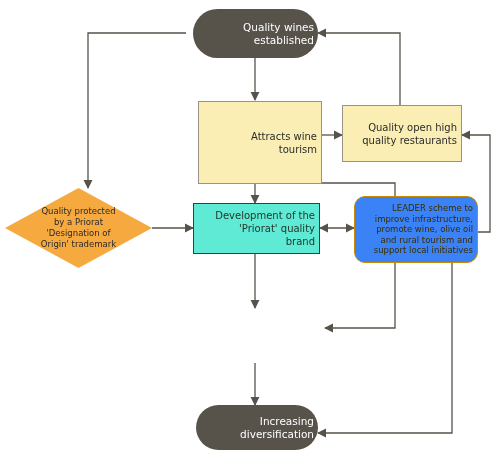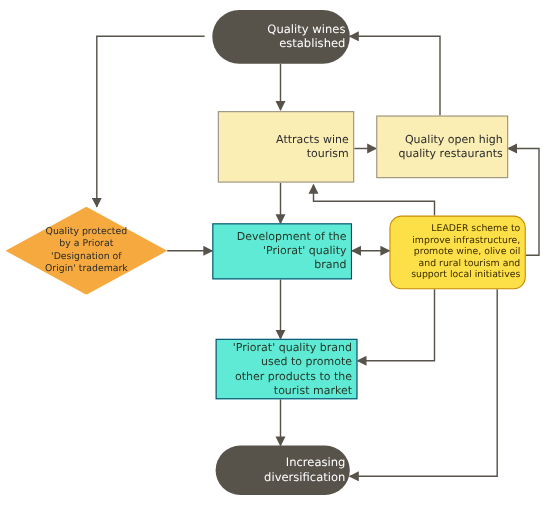--- a/index.html
+++ b/index.html
@@ -12,21 +12,21 @@
   
   .terminal{background:#57534a;border-radius:26px;color:#ffffff;font-size:10.5px;line-height:13px;}
 
   
   .yellow{background:#faeeb4;border:1px solid #9a9284;color:#2b2b2b;font-size:10px;line-height:13px;}
 
   
   .cream{background:#5eead4;border:1px solid #0c4a6e;color:#25382a;font-size:10px;line-height:13px;}
 
   
-  .amber{background:#fde047;border:1px solid #c98a00;border-radius:11px;color:#3a2c00;font-size:8.5px;line-height:10.5px;}
+  .amber{background:#3b82f6;border:1px solid #c98a00;border-radius:11px;color:#3a2c00;font-size:8.5px;line-height:10.5px;}
 
   
   .diamond-wrap{position:absolute;text-decoration:underline;}
   .diamond-wrap svg{position:absolute;left:0;top:0;}
   .diamond-label{position:absolute;left:0;top:0;width:100%;height:100%;display:flex;align-items:center;justify-content:center;text-align:center;color:#2b2b2b;font-size:8.5px;line-height:11px;white-space:pre-line;}
 </style>
 </head>
 <body>
 
 <div id="diagram">
@@ -68,21 +68,21 @@
 
       <path d="M 255 363 L 255 405" marker-end="url(#ah)"></path>
     </g>
   </svg>
 
   <div class="node terminal" style="left:193px;top:9px;width:125px;height:49px;">
     <span class="lbl">Quality wines
 established</span>
   </div>
 
-  <div class="node yellow" style="left:198px;top:101px;width:124px;height:65px;">
+  <div class="node yellow" style="left:198px;top:101px;width:124px;height:83px;">
     <span class="lbl">Attracts wine
 tourism</span>
   </div>
 
   <div class="node yellow" style="left:342px;top:105px;width:120px;height:57px;">
     <span class="lbl">Quality open high
 quality restaurants</span>
   </div>
 
   <div class="diamond-wrap" style="left:5px;top:188px;width:147px;height:80px;">
@@ -102,25 +102,19 @@
   </div>
 
   <div class="node amber" style="left:354px;top:196px;width:124px;height:67px;">
     <span class="lbl">LEADER scheme to
 improve infrastructure,
 promote wine, olive oil
 and rural tourism and
 support local initiatives</span>
   </div>
 
-  <div class="node cream" style="left:196px;top:308px;width:129px;height:55px;">
-    <span class="lbl">'Priorat' quality brand
-used to promote
-other products to the
-tourist market</span>
-  </div>
 
   <div class="node terminal" style="left:196px;top:405px;width:122px;height:45px;">
     <span class="lbl">Increasing
 diversification</span>
   </div>
 
 </div>
 
 </body></html>

